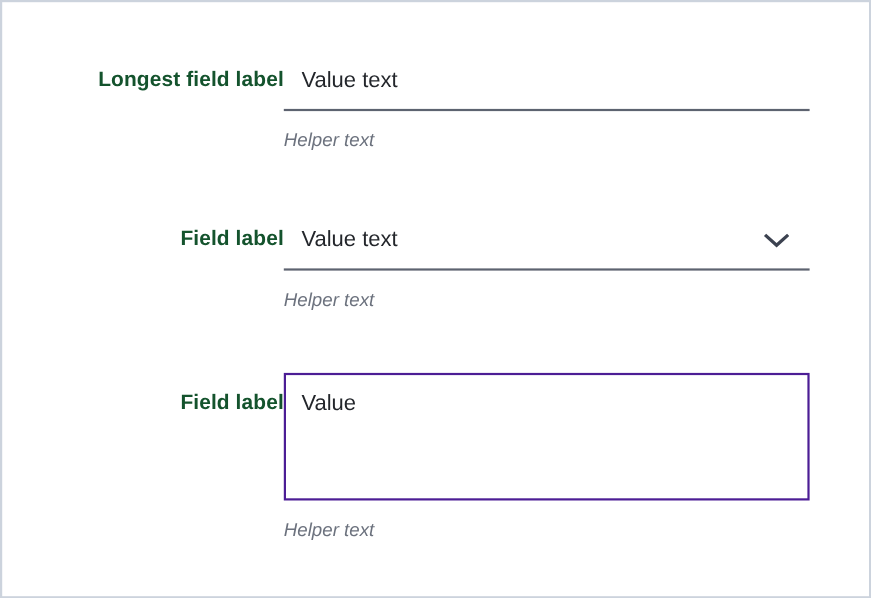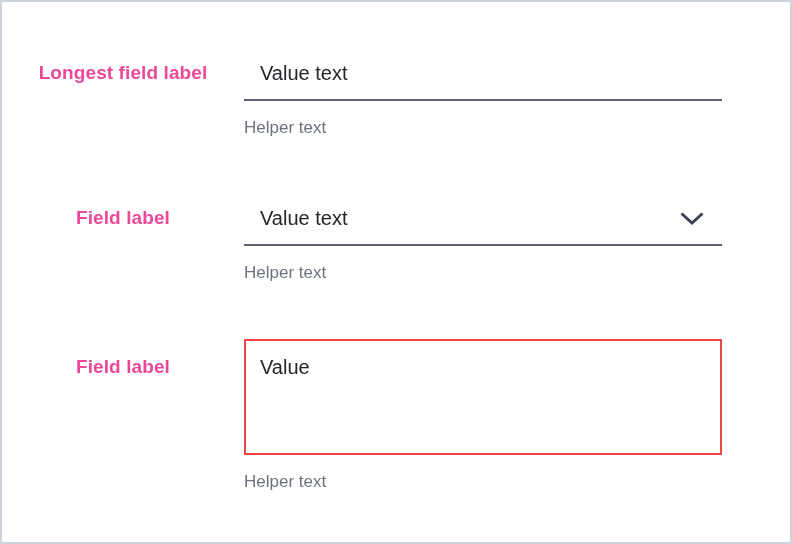--- a/index.html
+++ b/index.html
@@ -19,26 +19,27 @@
   .field-row {
     display: flex;
     align-items: flex-start;
   }
   .row-text     { margin-top: 58px; }
   .row-select   { margin-top: 66px; }
   .row-textarea { margin-top: 55px; }
   .label-col {
     flex: 0 0 242px;
     width: 242px;
-    text-align: center;
+    text-align: right;
     font-size: 19px;
     font-weight: 700;
-    color: #ec4899;
+    color: #14532d;
     line-height: 26px;
     letter-spacing: 0.1px;
+    margin-left: 14px;
   }
   .row-textarea .label-col { padding-top: 15px; }
   .control-col {
     width: 478px;
   }
   .underline-input {
     display: block;
     width: 100%;
     box-sizing: border-box;
     border: none;
@@ -71,36 +72,37 @@
     width: 26px;
     height: 15px;
     pointer-events: none;
   }
   .chevron-wrap svg { display: block; }
   .textarea-input {
     display: block;
     width: 100%;
     height: 116px;
     box-sizing: border-box;
-    border: 2px solid #ef4444;
+    border: 2px solid #4c1d95;
     border-radius: 0;
     padding: 13px 14px;
     margin: 0;
     font-family: "Liberation Sans", "DejaVu Sans", sans-serif;
     font-size: 20px;
     line-height: 26px;
     color: #23262b;
     background: #ffffff;
     resize: none;
     outline: none;
   }
   .helper-text {
     margin-top: 16px;
     font-size: 17px;
     line-height: 22px;
+    font-style: italic;
     color: #6c727e;
   }
 </style>
 </head>
 <body>
 
 <div class="panel">
 
   <div class="field-row row-text">
     <label class="label-col">Longest field label</label>

